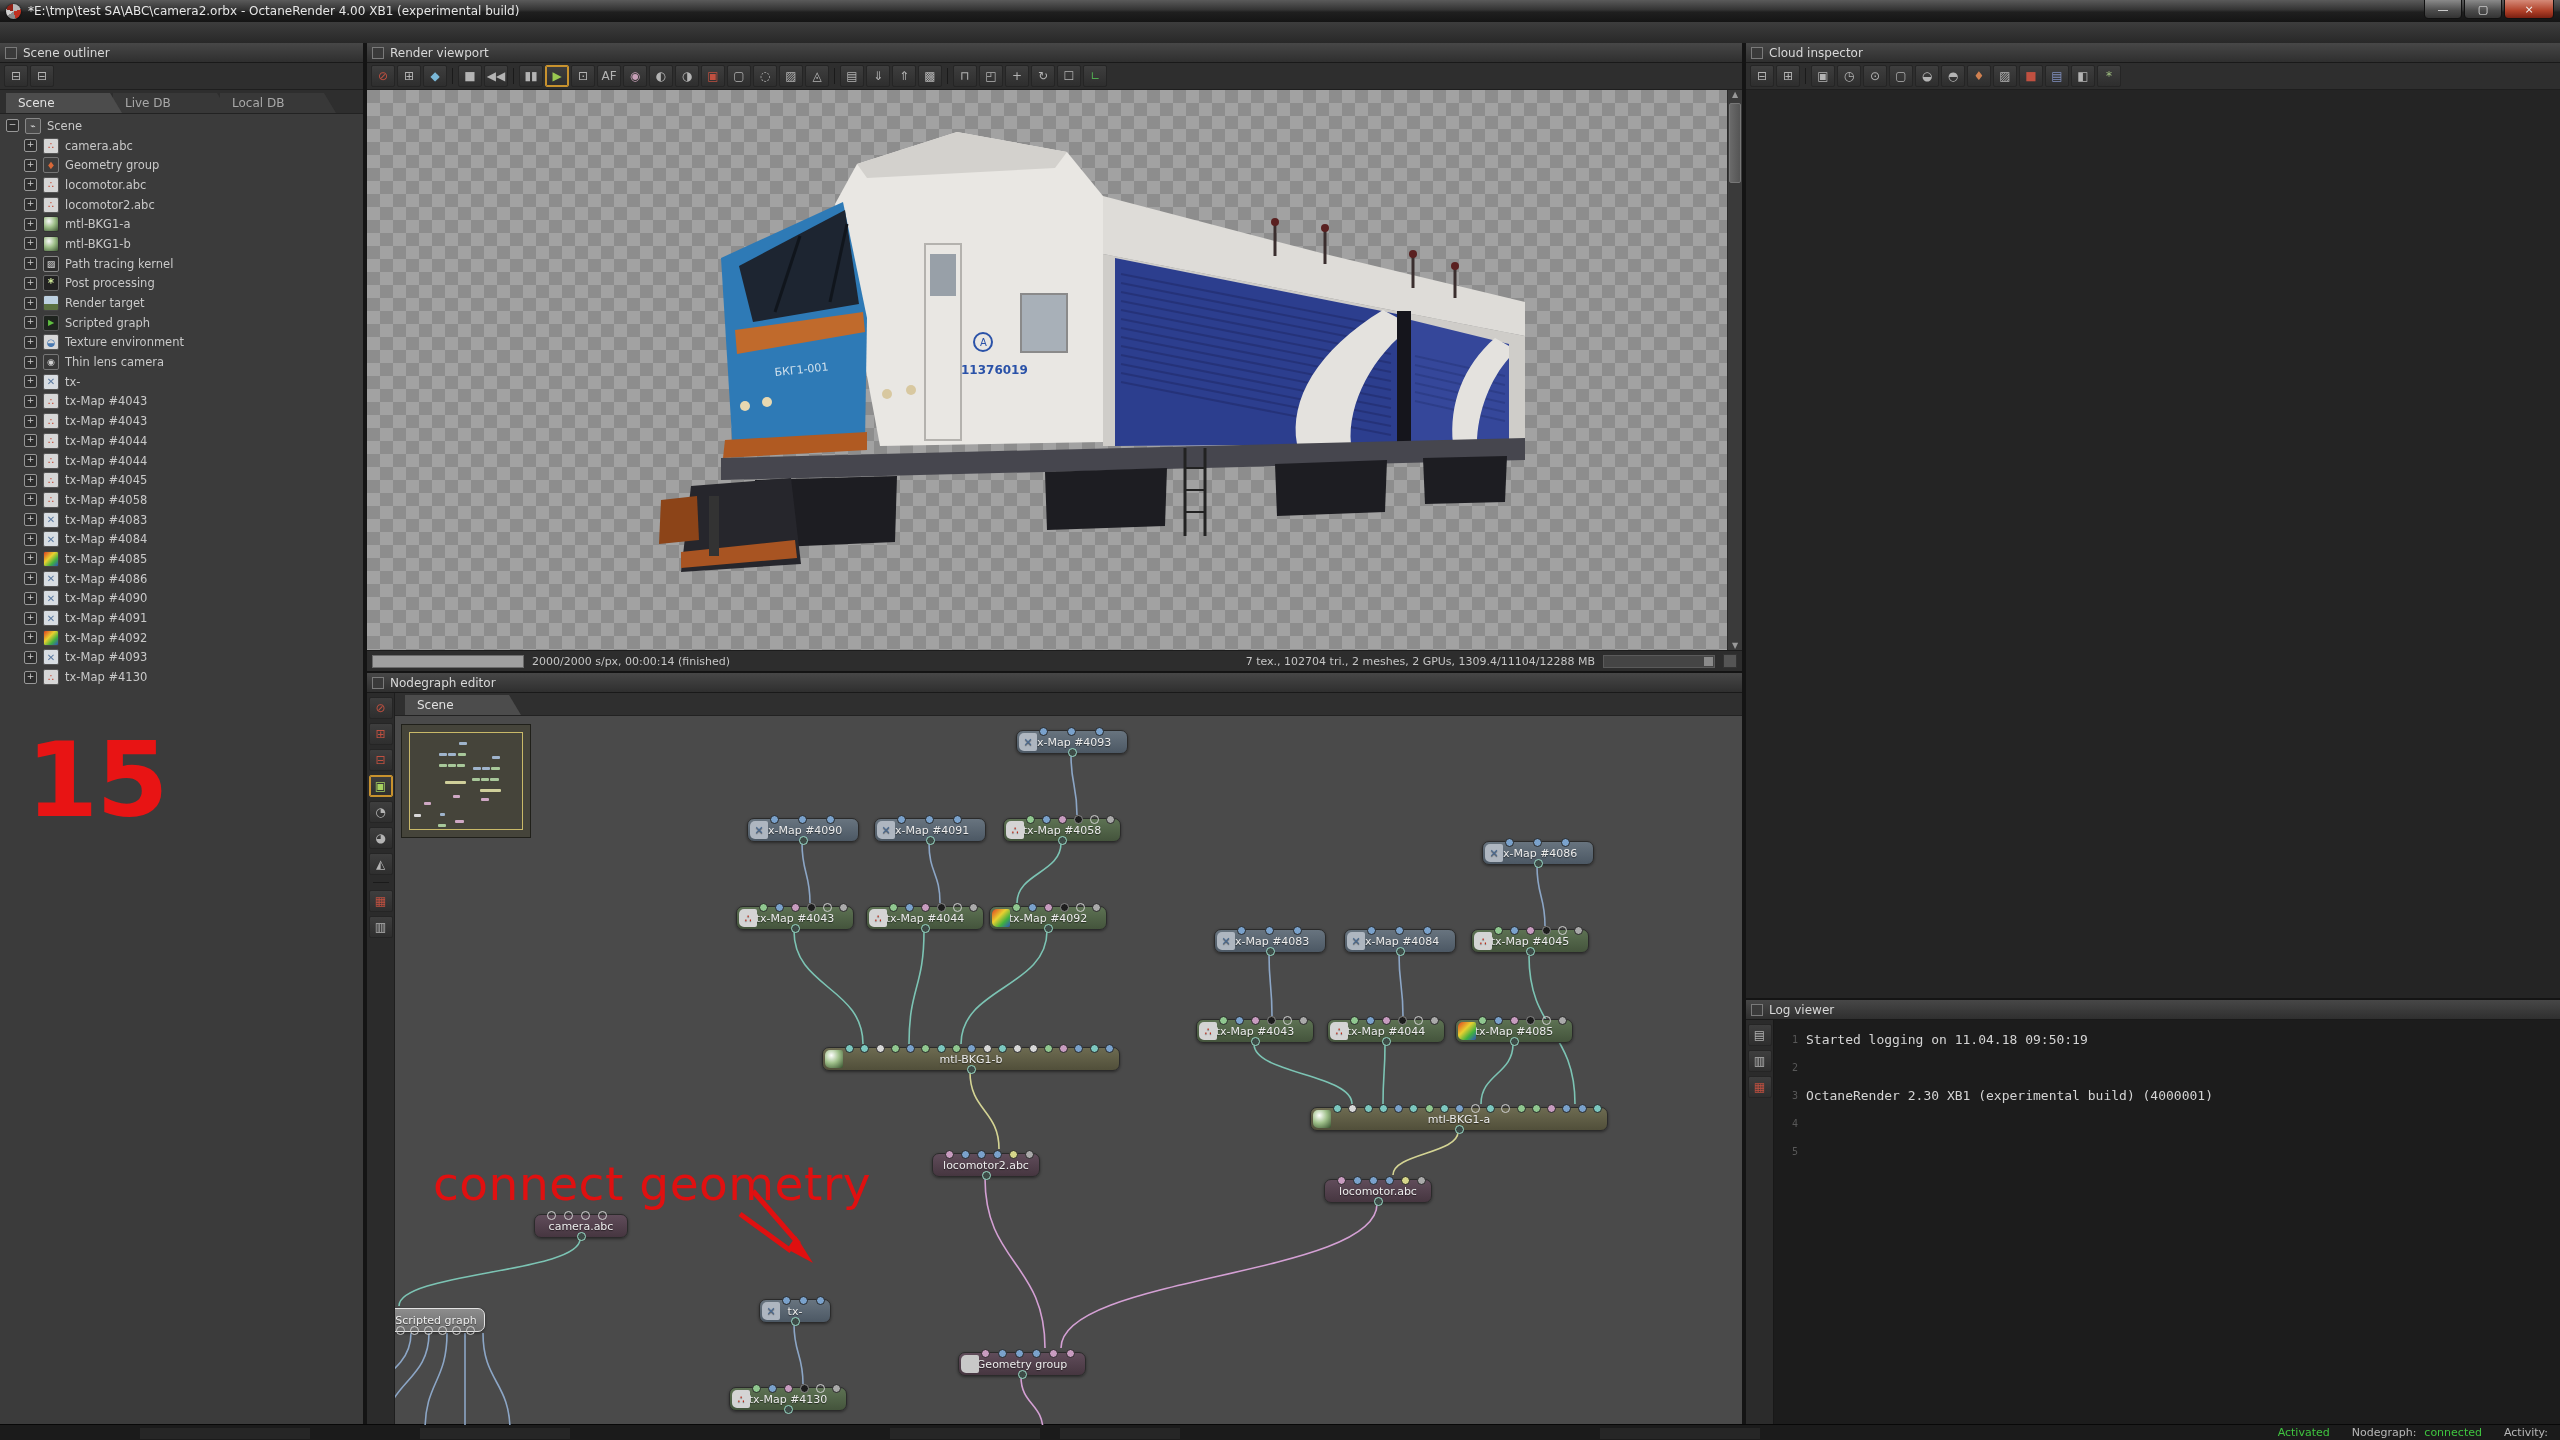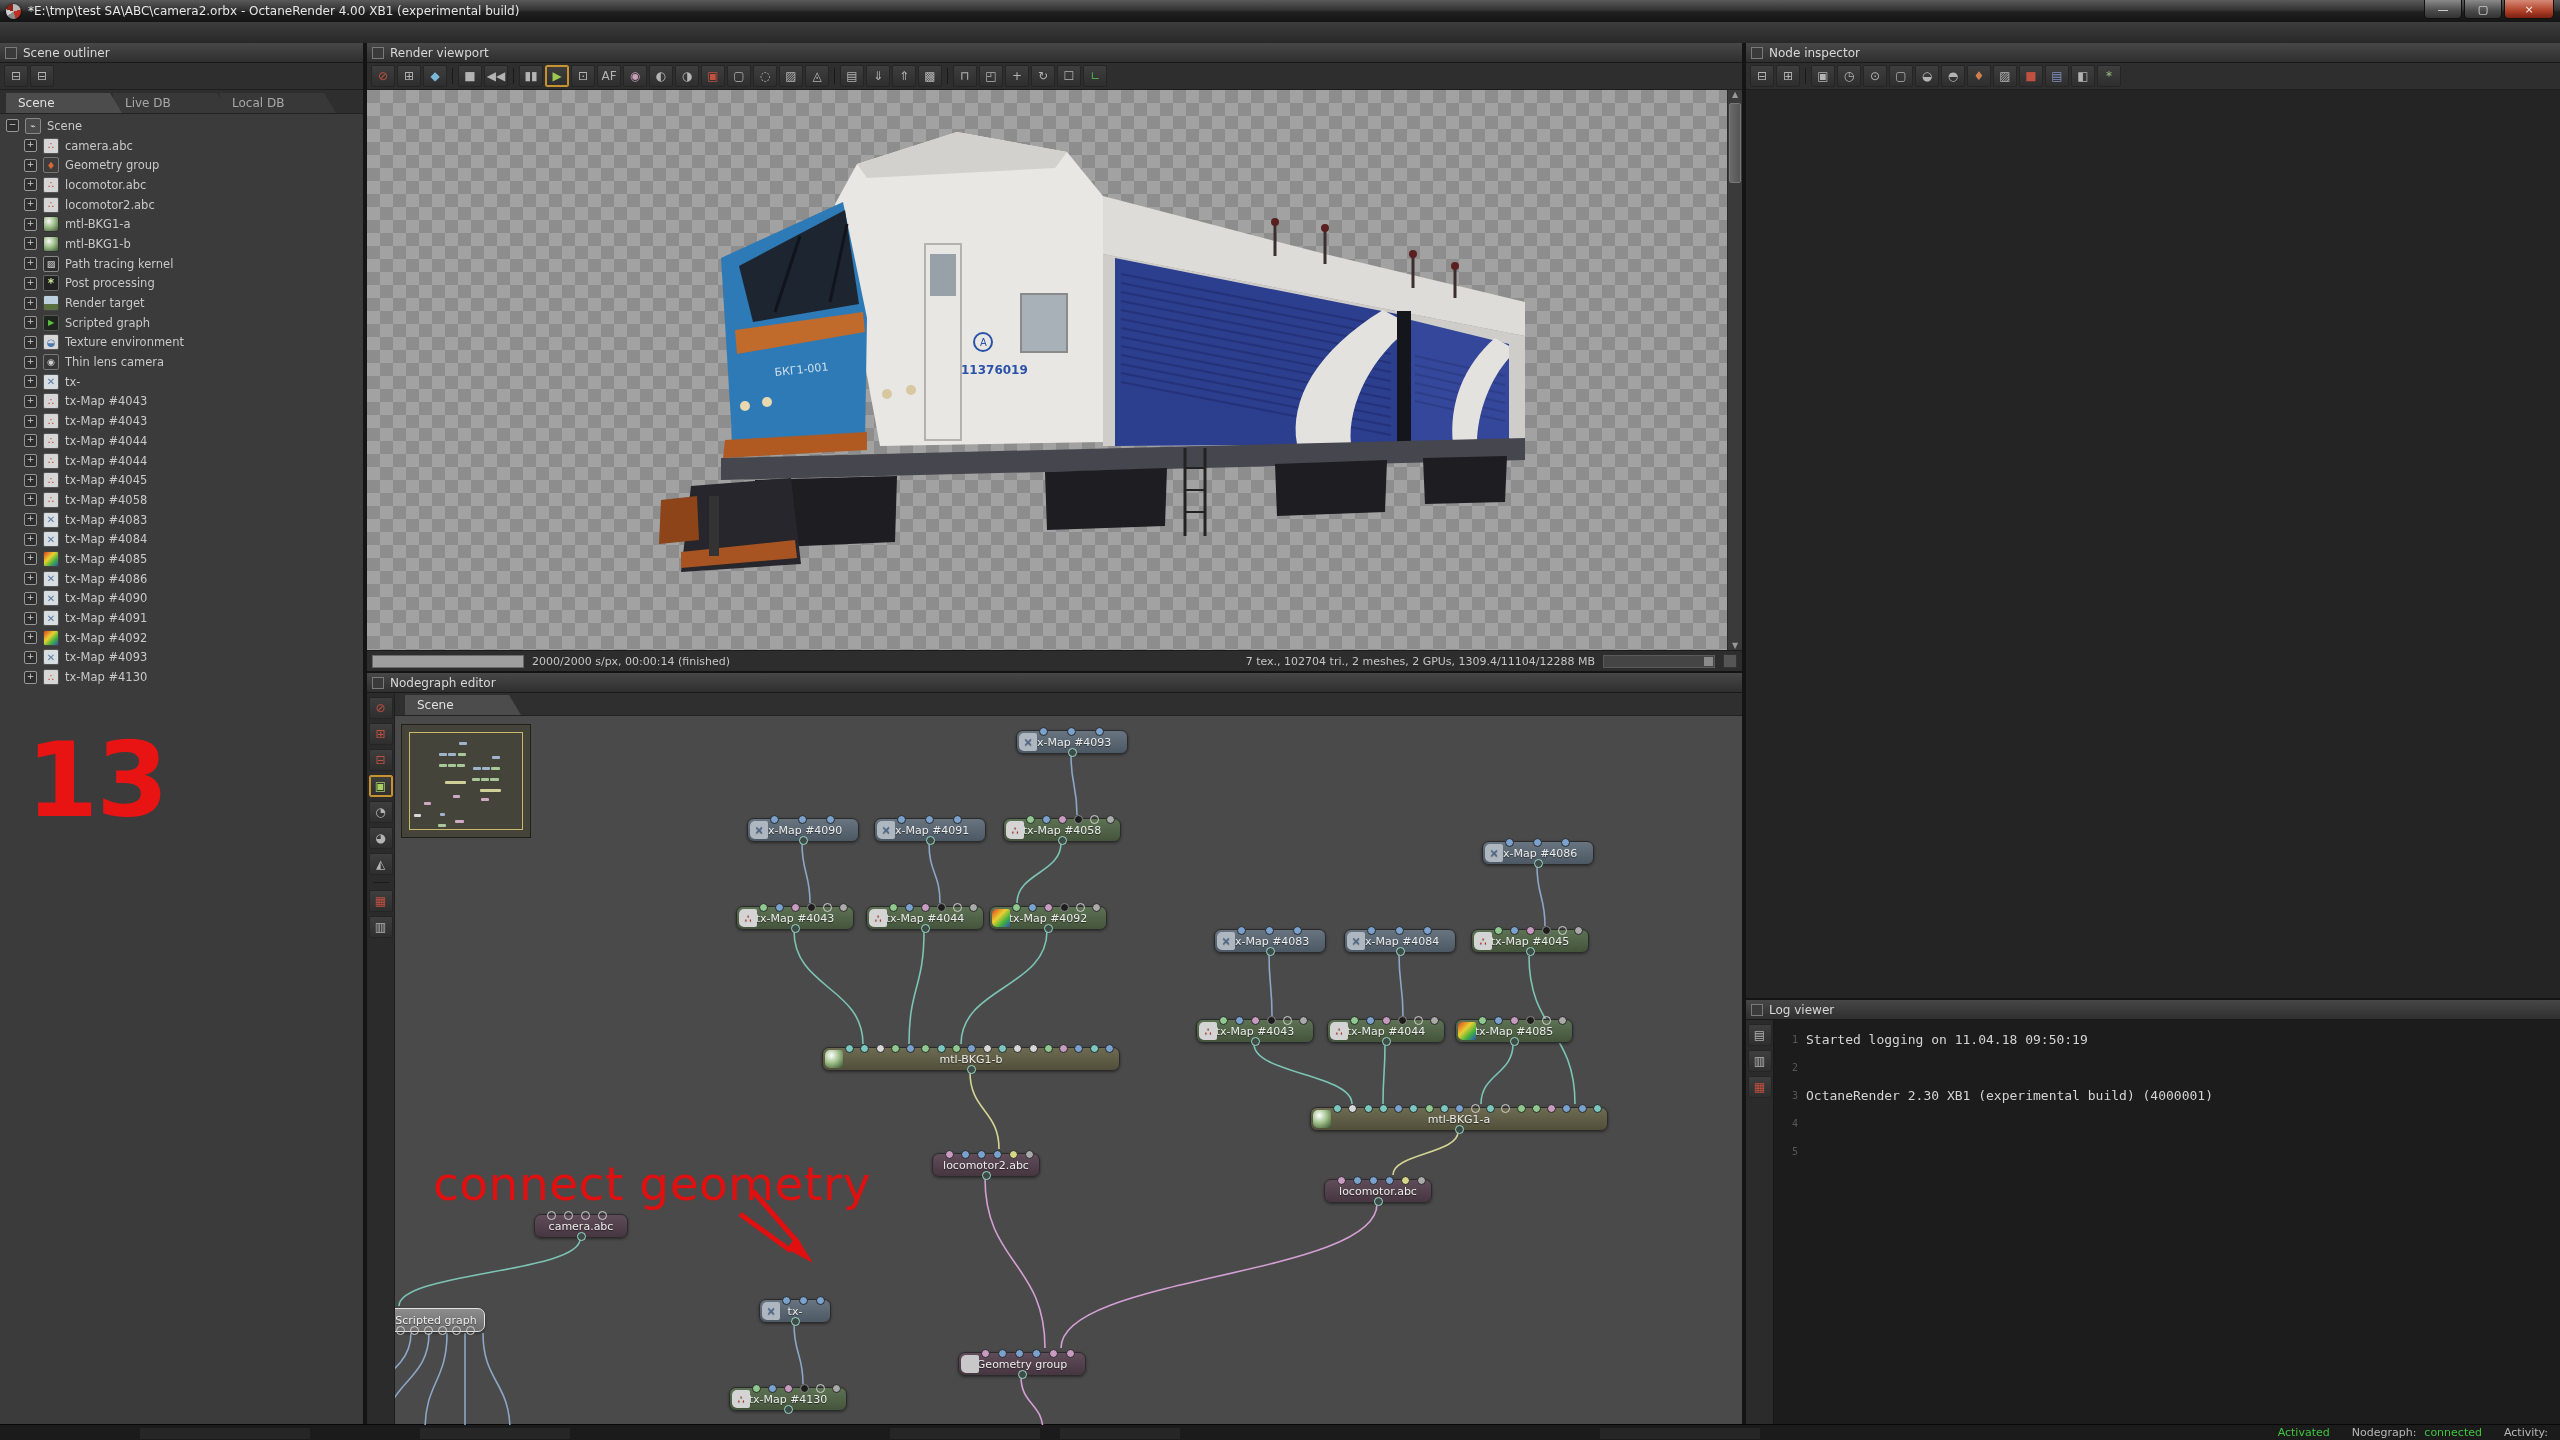--- a/index.html
+++ b/index.html
@@ -290,21 +290,21 @@
             <span class="texp">+</span>
             <span class="ticon ic-arrows">✕</span>
             <span>tx-Map #4093</span>
           </div>
           <div class="trow" style="padding-left: 24px;">
             <span class="texp">+</span>
             <span class="ticon ic-img">∴</span>
             <span>tx-Map #4130</span>
           </div>
         </div>
-      <div class="big-note">13</div>
+      <div class="big-note">15</div>
     </div>
 
     <div class="vsplit"></div>
 
     <div class="center">
 
       <div class="vpsection">
         <div class="phead">
           <span class="hbox"></span>
           <span>Render viewport</span>
@@ -787,21 +787,21 @@
           </div>
         </div>
       </div>
     </div>
 
     <div class="vsplit"></div>
 
     <div class="rightpanel">
       <div class="phead">
         <span class="hbox"></span>
-        <span>Node inspector</span>
+        <span>Cloud inspector</span>
       </div>
       <div class="tbar">
           <span class="tico">⊟</span>
           <span class="tico">⊞</span>
           <div class="tsep"></div>
           <span class="tico">▣</span>
           <span class="tico">◷</span>
           <span class="tico">⊙</span>
           <span class="tico">▢</span>
           <span class="tico">◒</span>

